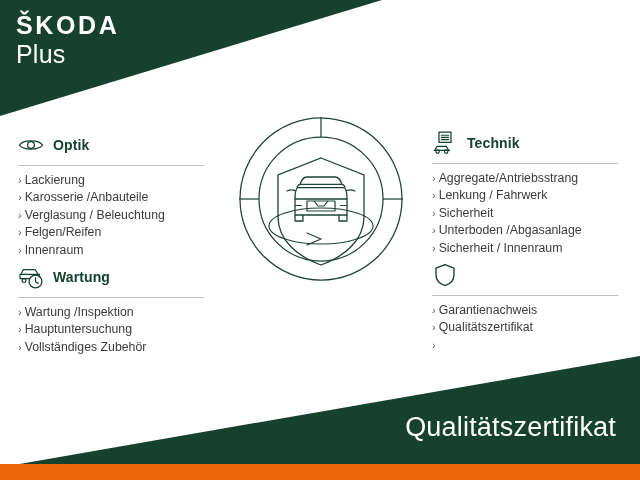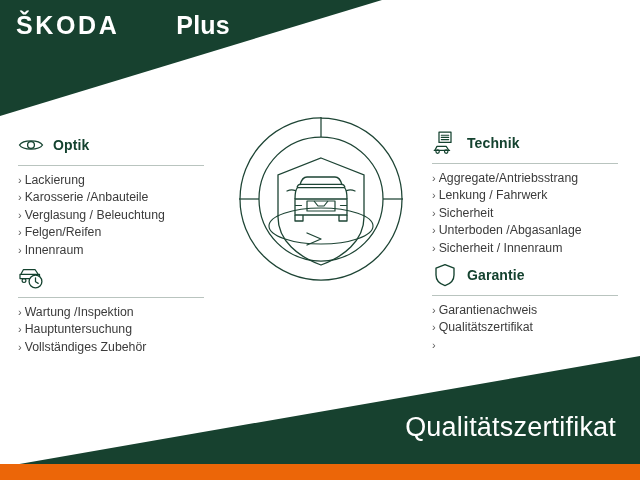--- a/index.html
+++ b/index.html
@@ -31,32 +31,32 @@
     top: 12px;
     z-index: 5;
     color: #ffffff;
     line-height: 1.05;
   }
   #logo-line1 {
     font-size: 25px;
     white-space: nowrap;
     display: flex;
     align-items: baseline;
-    gap: 13px;
+    gap: 3px;
+    flex-direction: column;
   }
   .logo-skoda {
     font-weight: 700;
     letter-spacing: 2.6px;
     font-size: 25px;
   }
   .logo-plus {
-    font-weight: 700;
+    font-weight: 400;
     font-size: 25px;
     letter-spacing: 0.2px;
-    margin-left: 44px;
   }
   #logo-line2 {
     font-size: 13.5px;
     font-weight: 400;
     letter-spacing: 0.15px;
     margin-top: 3px;
     white-space: nowrap;
   }
 
   
@@ -194,20 +194,21 @@
   <div class="section" id="sec-wartung">
     <div class="sec-head">
       <svg class="sec-icon" viewBox="0 0 26 26">
         <path d="M3 10 L5.5 5.5 L17 5.5 L20 10" fill="none" stroke="#14422f" stroke-width="1.25" stroke-linejoin="round"></path>
         <path d="M2 10.4 h19.5 v4.2 h-19.5 z" fill="none" stroke="#14422f" stroke-width="1.25" stroke-linejoin="round"></path>
         <circle cx="6" cy="16.6" r="1.9" fill="none" stroke="#14422f" stroke-width="1.2"></circle>
         <circle cx="16.5" cy="16.6" r="1.9" fill="none" stroke="#14422f" stroke-width="1.2"></circle>
         <circle cx="17.5" cy="17.5" r="6.4" fill="#ffffff" stroke="#14422f" stroke-width="1.3"></circle>
         <path d="M17.5 13.8 v3.9 l2.7 1.7" fill="none" stroke="#14422f" stroke-width="1.25" stroke-linecap="round"></path>
       </svg>
+      <span class="sec-title">Wartung</span>
     </div>
     <div class="sec-rule"></div>
     <ul class="sec-list">
       <li>
         <span class="chev">›</span>
         <span>Wartung /Inspektion</span>
       </li>
       <li>
         <span class="chev">›</span>
         <span>Hauptuntersuchung</span>
@@ -254,21 +255,20 @@
         <span>Sicherheit / Innenraum</span>
       </li>
     </ul>
   </div>
 
   <div class="section" id="sec-garantie">
     <div class="sec-head">
       <svg class="sec-icon" viewBox="0 0 26 26">
         <path d="M13 2.6 L22 6.2 V13 C22 18.4, 17.8 22.1, 13 23.6 C8.2 22.1, 4 18.4, 4 13 V6.2 Z" fill="none" stroke="#14422f" stroke-width="1.35" stroke-linejoin="round"></path>
       </svg>
-      <span class="sec-title">Garantie</span>
     </div>
     <div class="sec-rule"></div>
     <ul class="sec-list">
       <li>
         <span class="chev">›</span>
         <span>Garantienachweis</span>
       </li>
       <li>
         <span class="chev">›</span>
         <span>Qualitätszertifikat</span>

